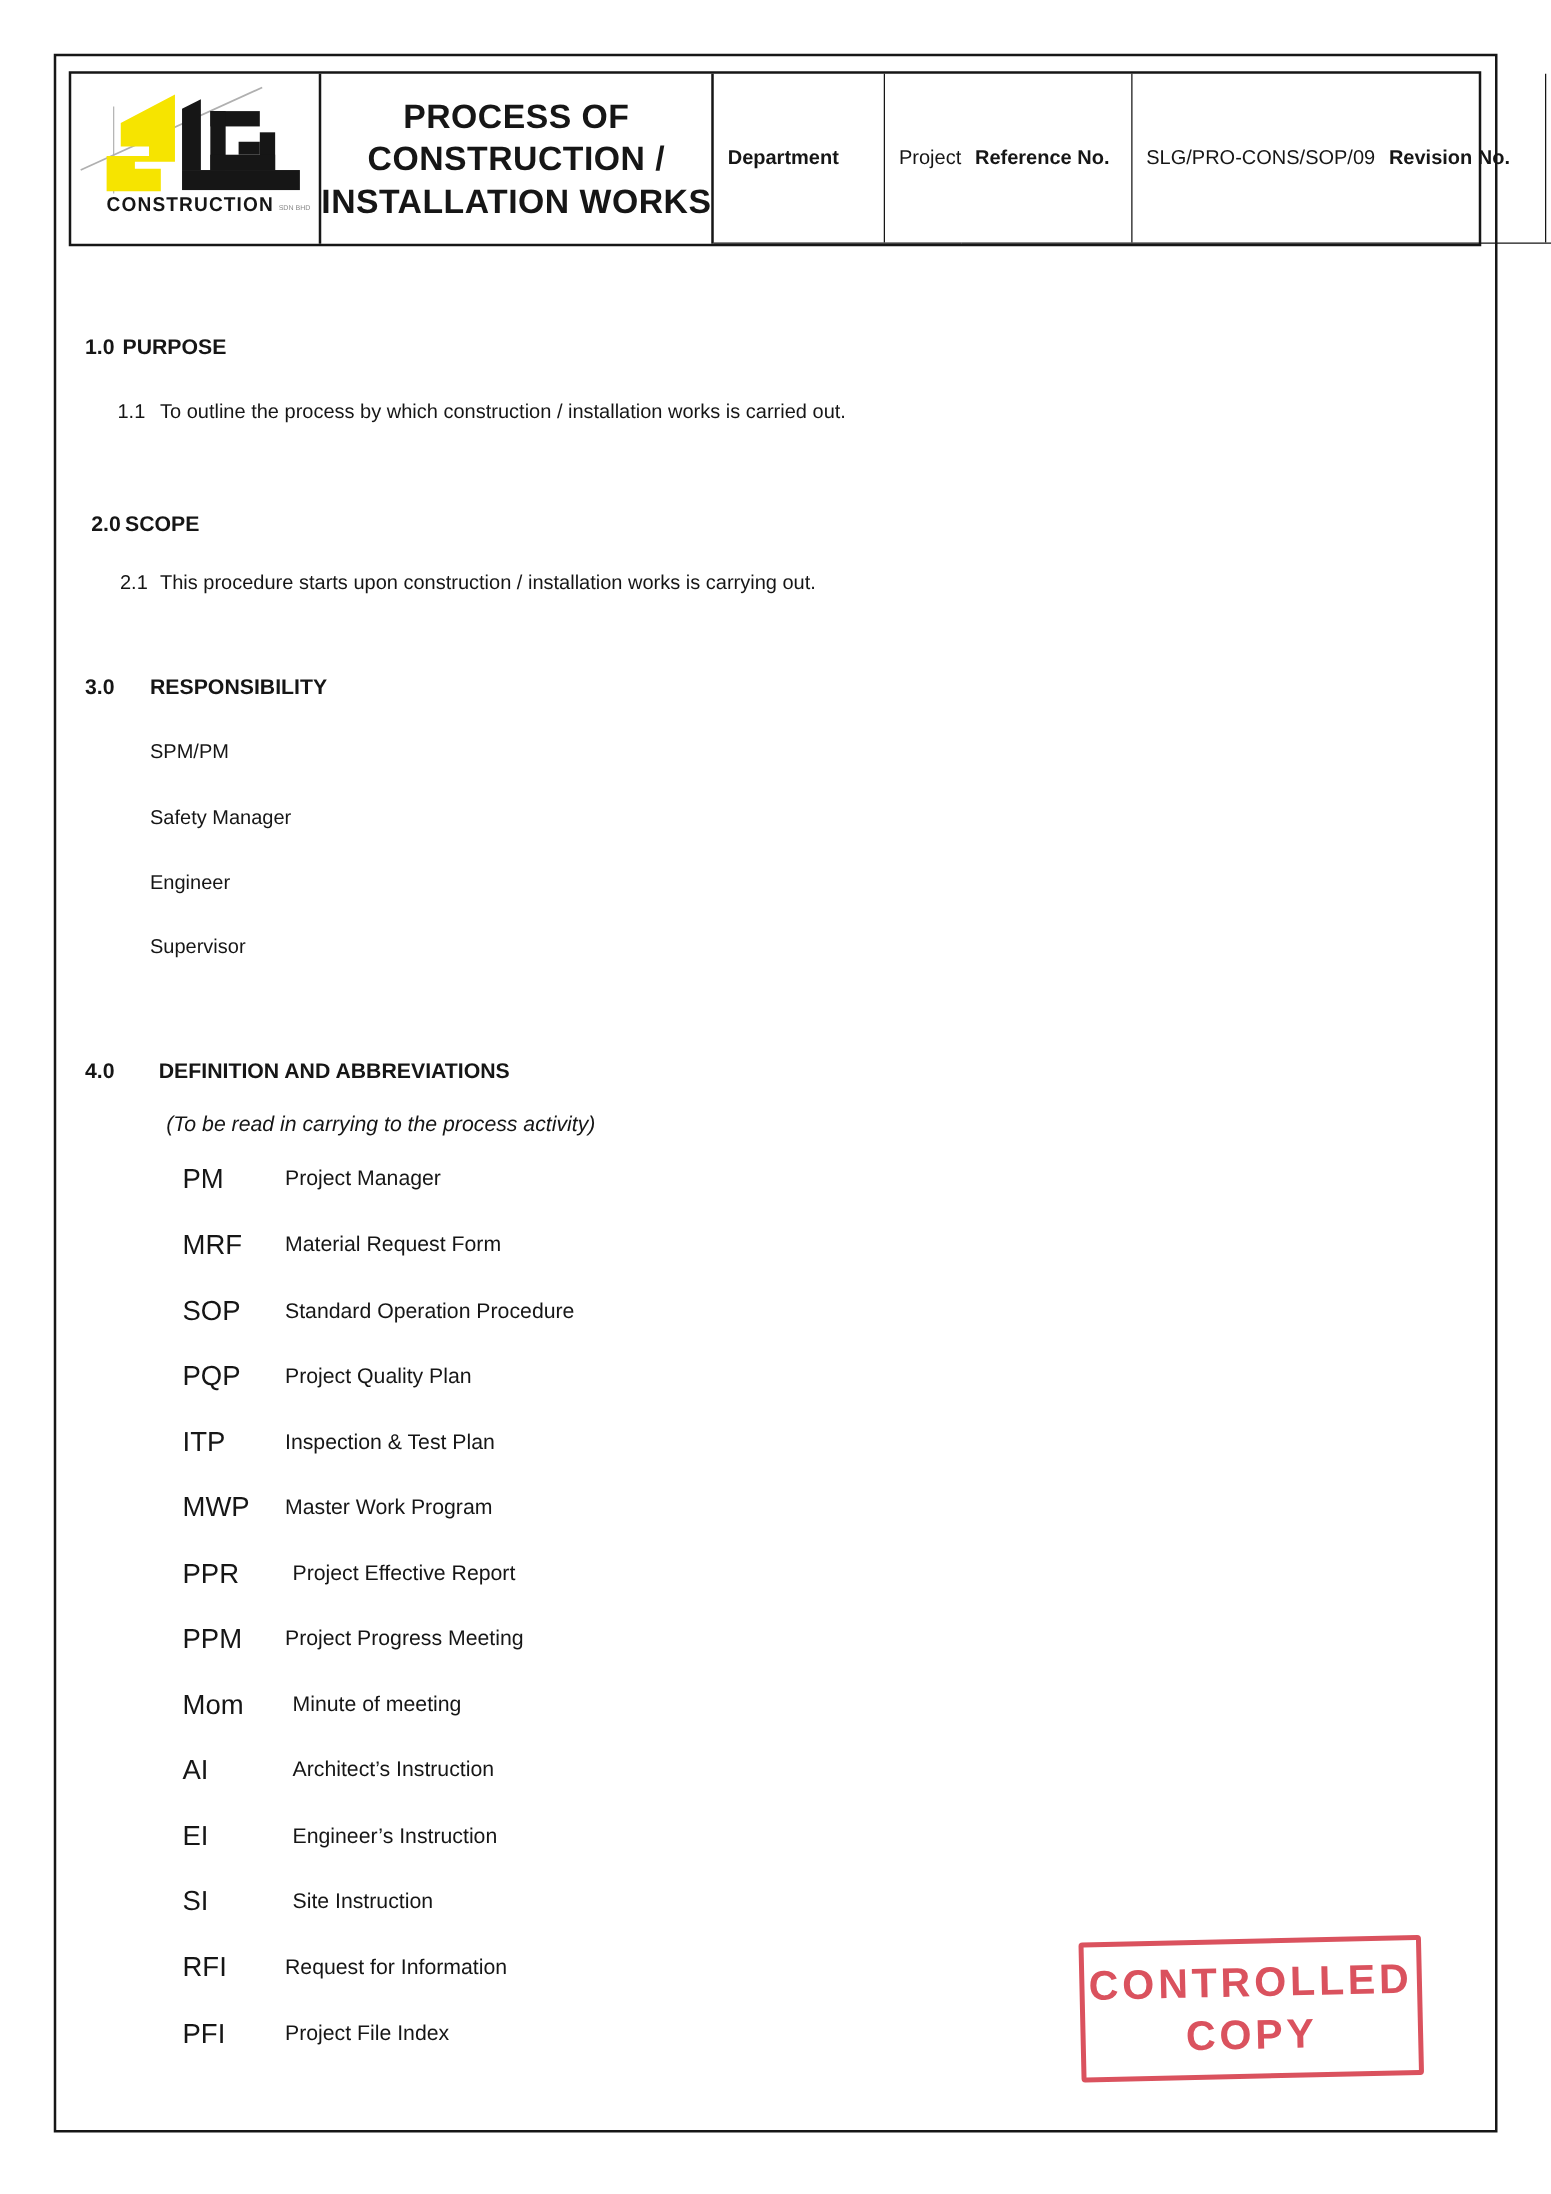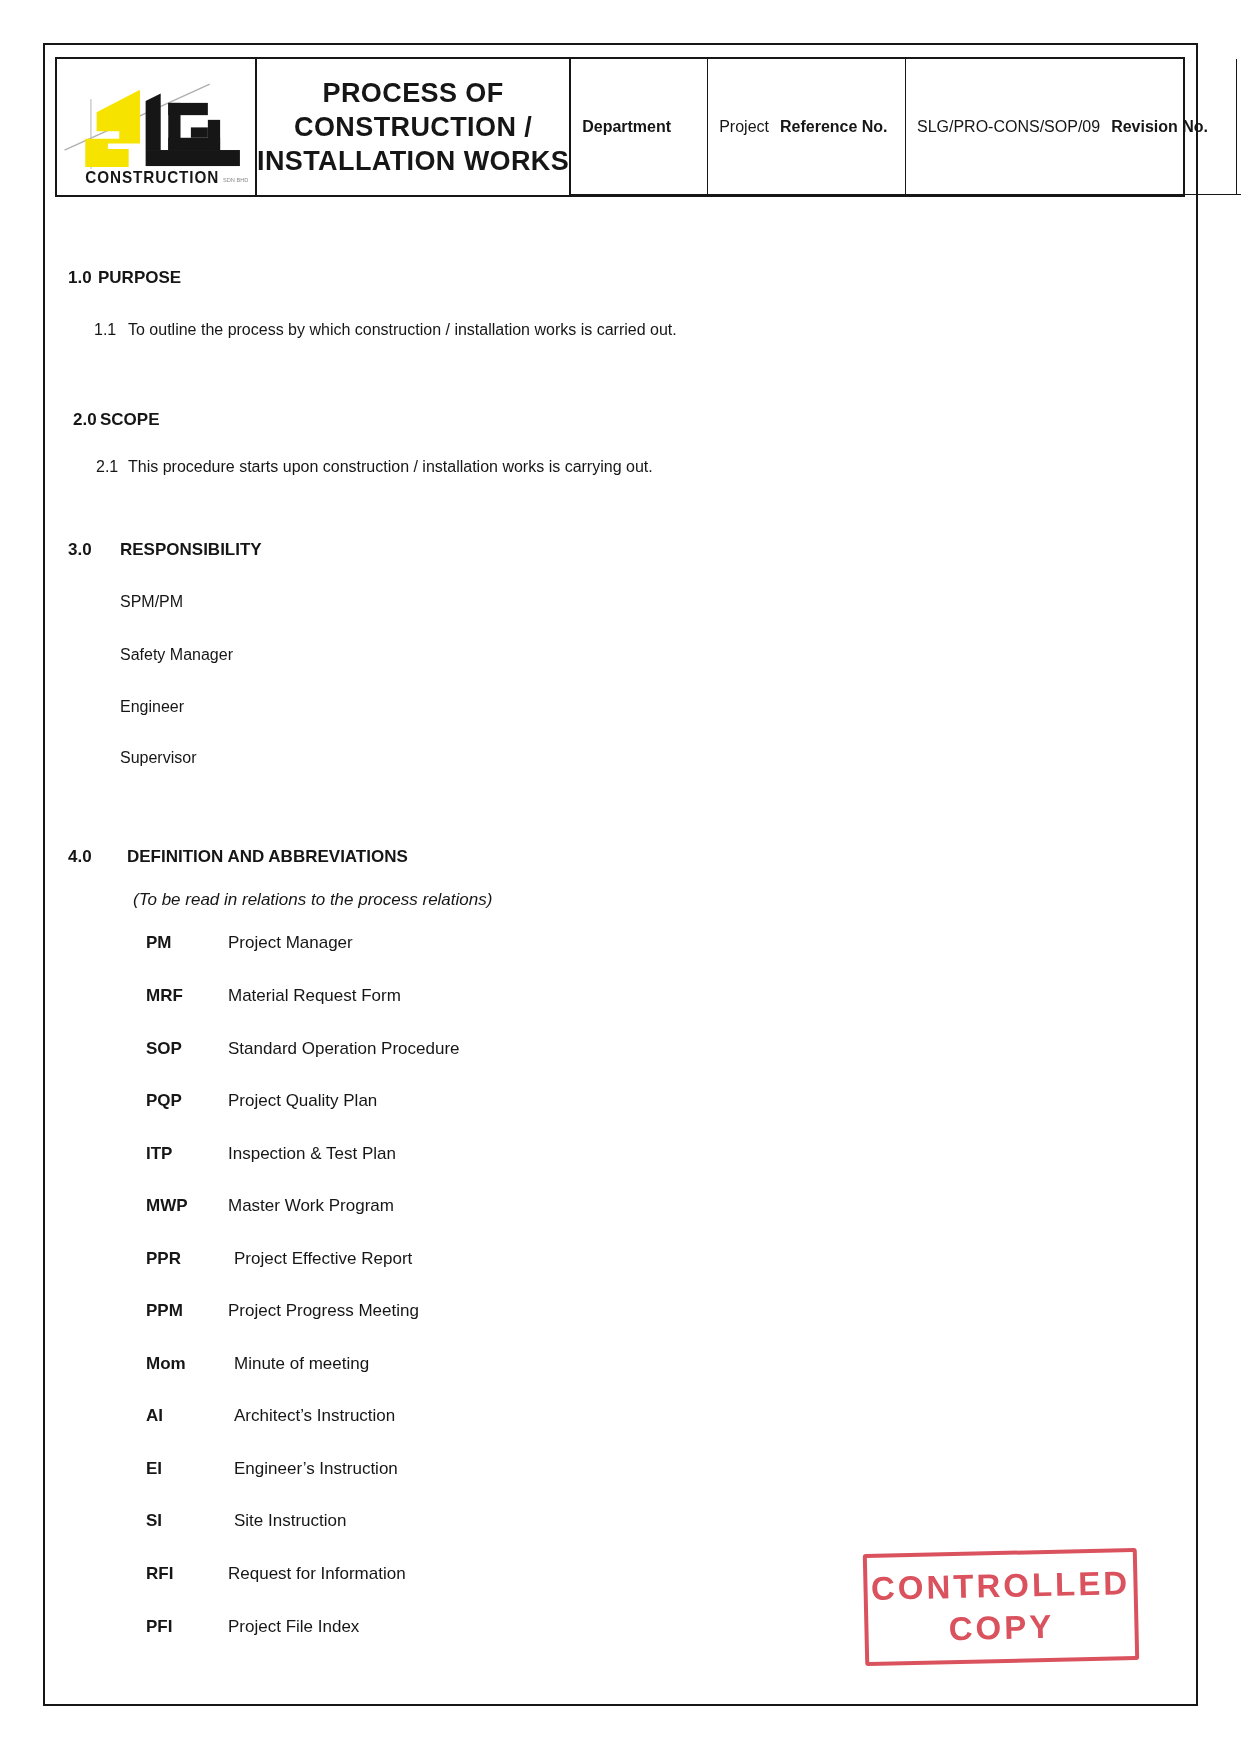--- a/index.html
+++ b/index.html
@@ -3,34 +3,34 @@
 <meta charset="utf-8">
 <style>
   *{box-sizing:border-box;margin:0;padding:0}
   :root{--ink:#161616;--stamp-color:#d84552}
   body{width:1241px;height:1755px;background:#ffffff;font-family:"Liberation Sans",sans-serif;color:var(--ink)}
   .page{position:relative;width:1241px;height:1755px;background:#fff;overflow:hidden}
   .page-frame{position:absolute;left:43px;top:43px;width:1155px;height:1663px;border:2px solid var(--ink)}
 
   
   .header{position:absolute;left:55px;top:57px;width:1130px;height:140px;border:2px solid var(--ink);display:flex;background:#fff}
-  .logo-cell{width:218px;border-right:2px solid var(--ink);display:flex;align-items:flex-end;justify-content:center}
+  .logo-cell{width:218px;border-right:2px solid var(--ink);display:flex;align-items:flex-start;justify-content:center}
   .title-cell{width:465px;border-right:2px solid var(--ink);display:flex;flex-direction:column;align-items:center;justify-content:center}
   .title-line{font-weight:bold;font-size:27px;line-height:34px;letter-spacing:.4px;white-space:nowrap}
   .meta-cell{flex:1;display:flex;flex-direction:row}
   .meta-row{flex:1;display:flex;border-bottom:1px solid var(--ink)}
   .meta-row:last-child{border-bottom:none}
   .meta-label{width:137px;border-right:1px solid var(--ink);font-weight:bold;font-size:16px;padding-left:11px;display:flex;align-items:center;white-space:nowrap}
   .meta-value{flex:1;font-size:16px;padding-left:11px;display:flex;align-items:center;white-space:nowrap}
 
   
   .t{position:absolute;font-size:16px;line-height:20px;white-space:nowrap}
   .hd{font-weight:bold;font-size:17px}
   .it{font-style:italic;font-size:17px}
-  .term{font-weight:bold;font-size:17px}
+  .term{font-weight:normal;font-size:22px}
   .def{font-size:17px}
 
   
   .stamp{position:absolute;left:864px;top:1551px;width:274px;height:112px;border:4px solid var(--stamp-color);border-radius:3px;transform:rotate(-1.3deg);display:flex;flex-direction:column;align-items:center;justify-content:center;color:var(--stamp-color);opacity:.93}
   .stamp-line{font-weight:bold;font-size:33px;line-height:42px;letter-spacing:3px;white-space:nowrap}
 
   .sr{position:absolute;width:1px;height:1px;overflow:hidden;clip-path:inset(50%)}
 </style>
 </head>
 <body>
@@ -95,21 +95,21 @@
 
   <span class="t hd" style="left:68px;top:540px">3.0</span>
   <span class="t hd" style="left:120px;top:540px">RESPONSIBILITY</span>
   <span class="t" style="left:120px;top:592px">SPM/PM</span>
   <span class="t" style="left:120px;top:645px">Safety Manager</span>
   <span class="t" style="left:120px;top:697px">Engineer</span>
   <span class="t" style="left:120px;top:748px">Supervisor</span>
 
   <span class="t hd" style="left:68px;top:847px">4.0</span>
   <span class="t hd" style="left:127px;top:847px">DEFINITION AND ABBREVIATIONS</span>
-  <span class="t it" style="left:133px;top:890px">(To be read in relations to the process relations)</span>
+  <span class="t it" style="left:133px;top:890px">(To be read in carrying to the process activity)</span>
 
   <span class="t term" style="left:146px;top:933px">PM</span>
   <span class="t def" style="left:228px;top:933px">Project Manager</span>
 
   <span class="t term" style="left:146px;top:986px">MRF</span>
   <span class="t def" style="left:228px;top:986px">Material Request Form</span>
 
   <span class="t term" style="left:146px;top:1039px">SOP</span>
   <span class="t def" style="left:228px;top:1039px">Standard Operation Procedure</span>
 

